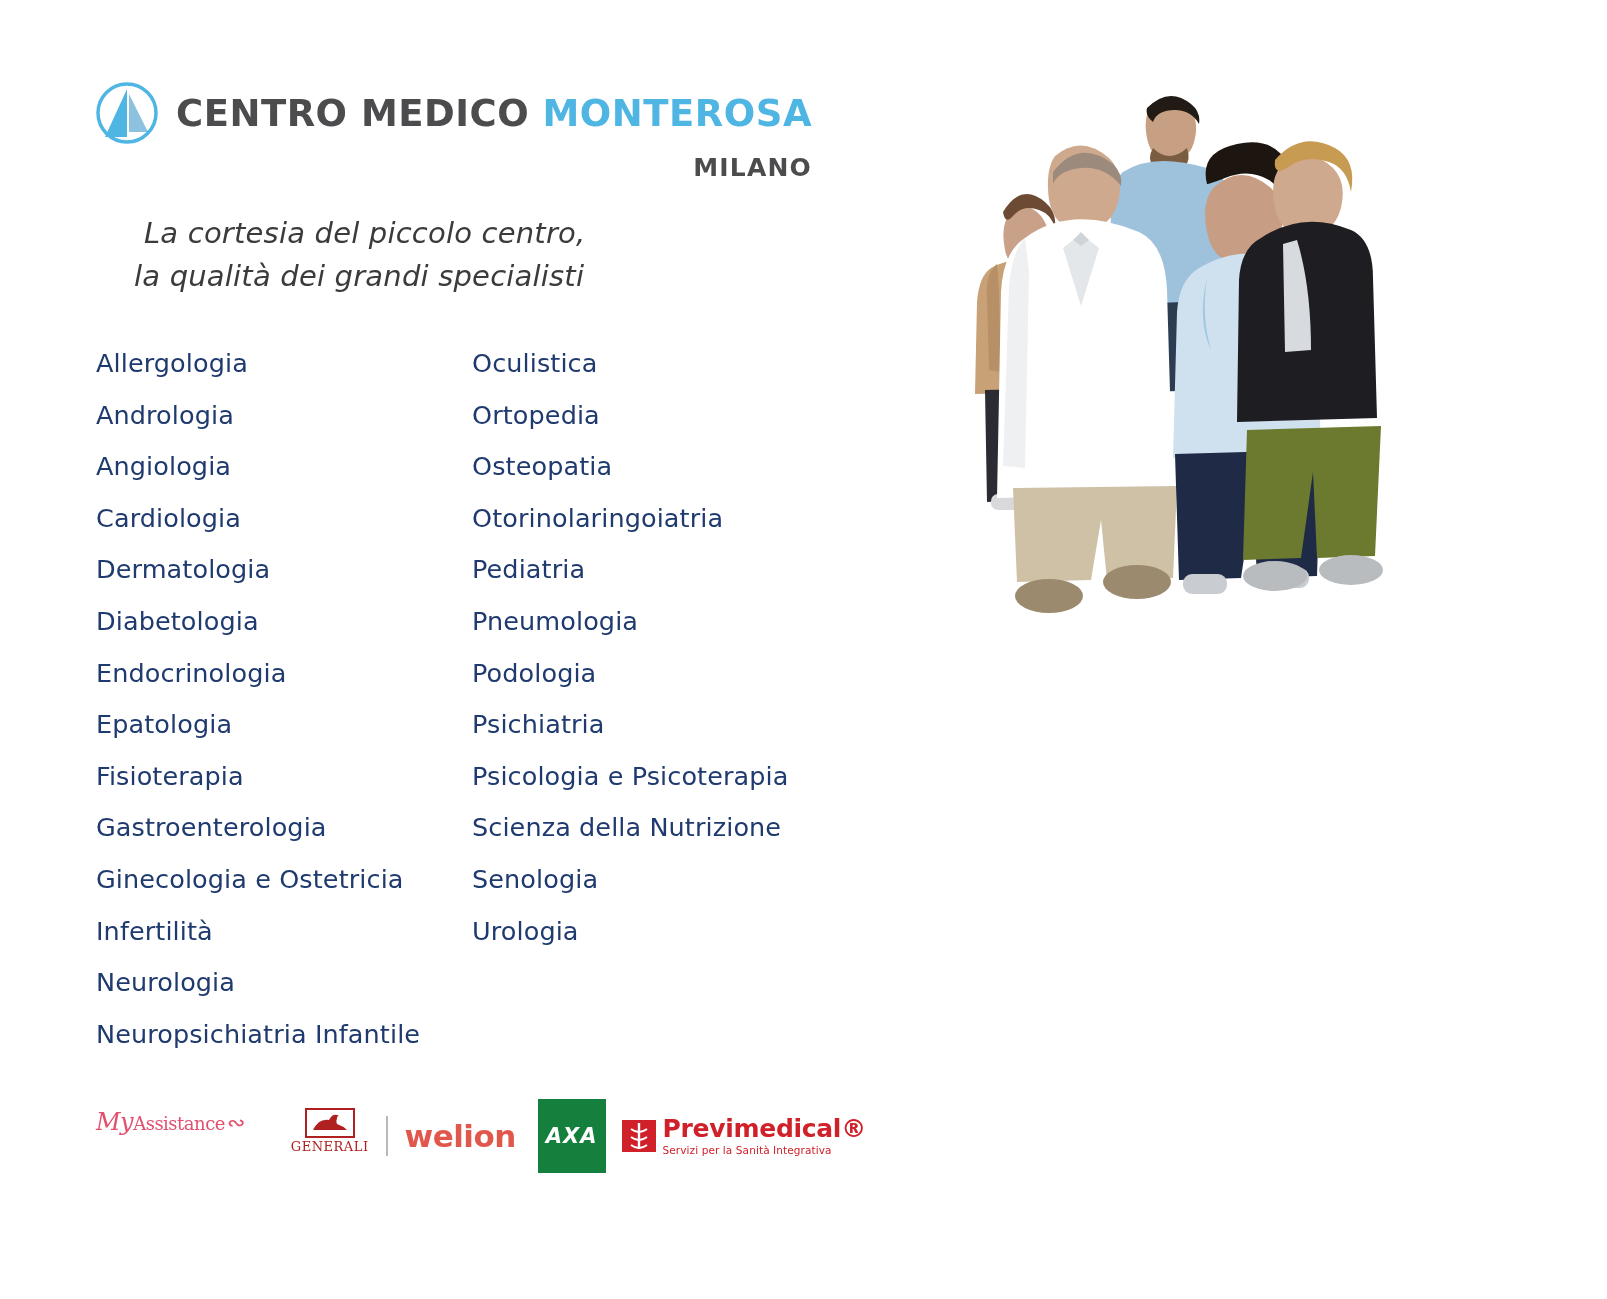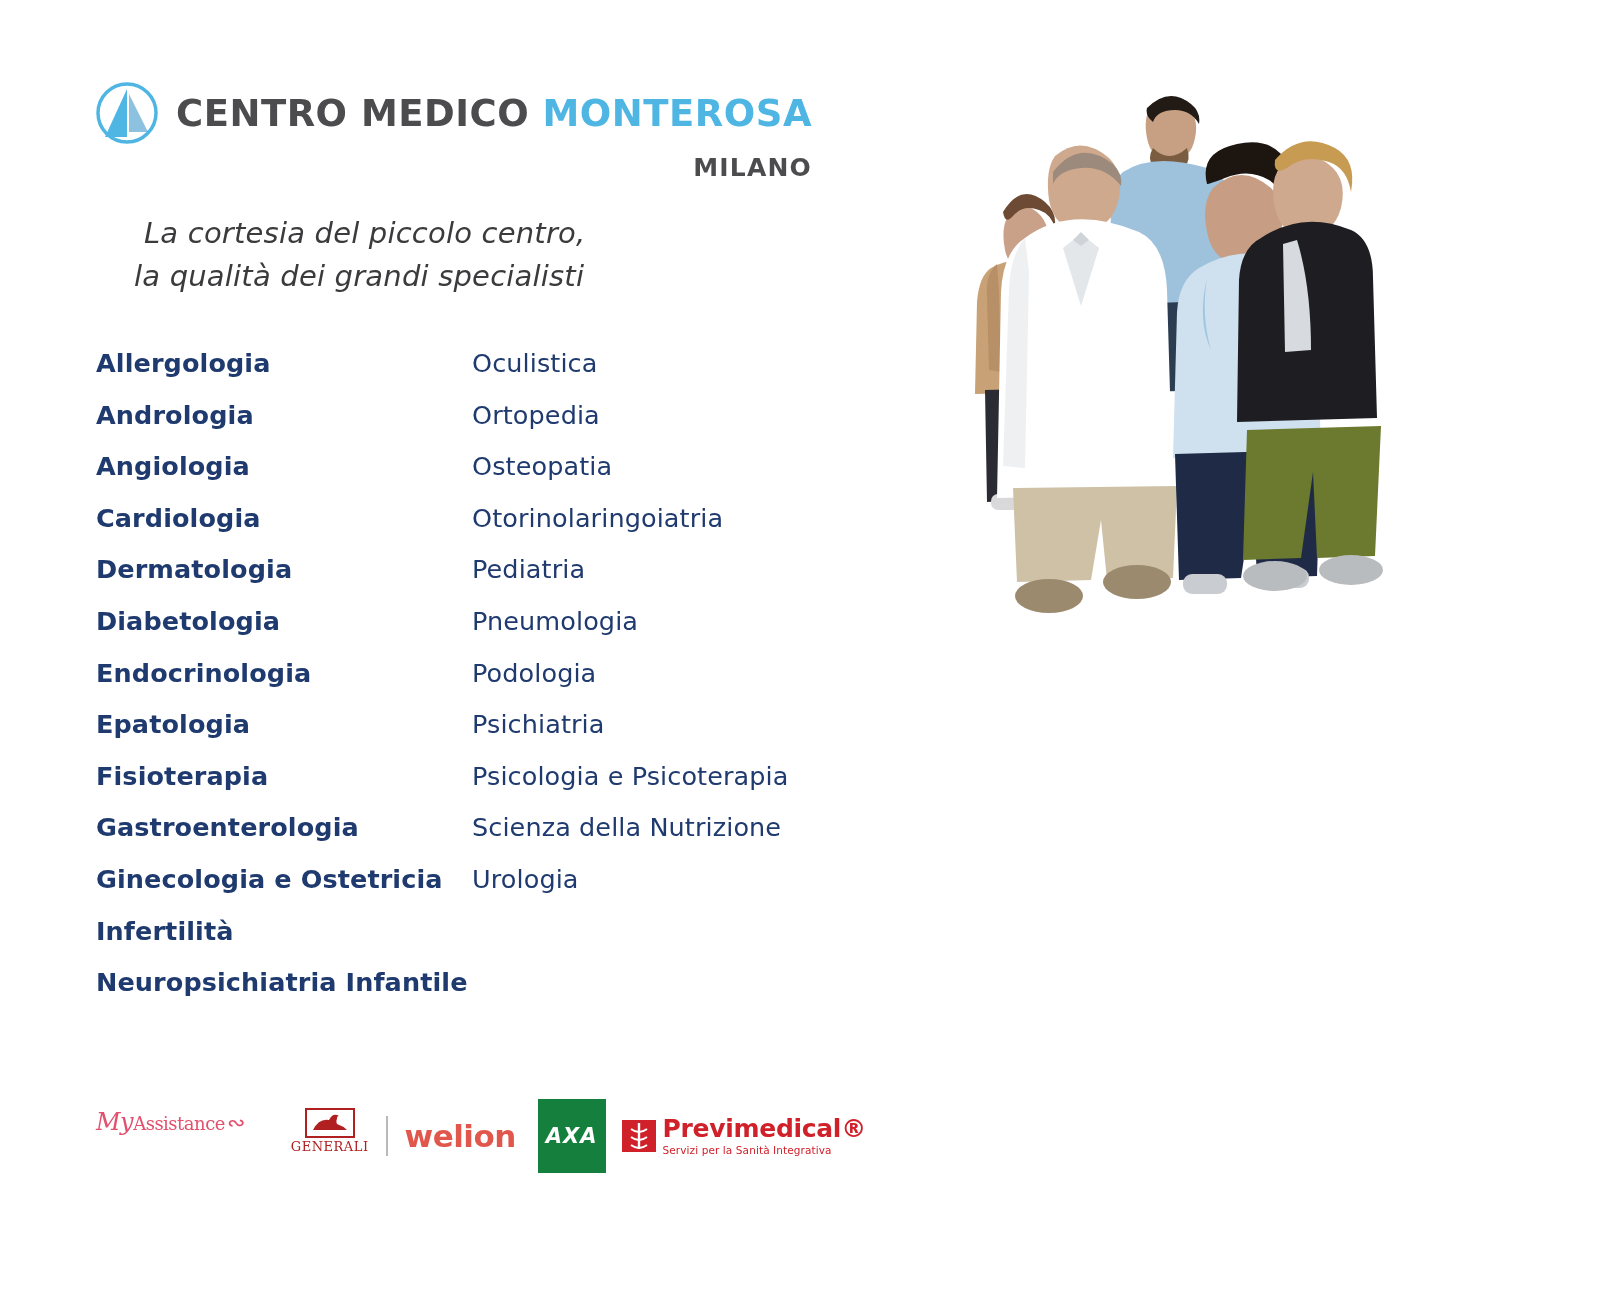--- a/index.html
+++ b/index.html
@@ -73,21 +73,21 @@
   #specialties {
     position: absolute;
     left: 96px;
     top: 338px;
     display: flex;
   }
   .spec-col {
     display: flex;
     flex-direction: column;
   }
-  #spec-col-1 { width: 328px; font-weight: bold; }
+  #spec-col-1 { width: 328px; }
   #spec-col-2 { width: 400px; margin-left: 48px; }
   .spec-item {
     font-size: 25.5px;
     color: #1f3a6e;
     line-height: 1;
     height: 51.6px;
     display: flex;
     align-items: center;
     letter-spacing: 0.1px;
     white-space: nowrap;
@@ -243,33 +243,35 @@
     <div class="spec-item">Angiologia</div>
     <div class="spec-item">Cardiologia</div>
     <div class="spec-item">Dermatologia</div>
     <div class="spec-item">Diabetologia</div>
     <div class="spec-item">Endocrinologia</div>
     <div class="spec-item">Epatologia</div>
     <div class="spec-item">Fisioterapia</div>
     <div class="spec-item">Gastroenterologia</div>
     <div class="spec-item">Ginecologia e Ostetricia</div>
     <div class="spec-item">Infertilità</div>
+    <div class="spec-item">Neurologia</div>
     <div class="spec-item">Neuropsichiatria Infantile</div>
   </div>
   <div class="spec-col" id="spec-col-2">
     <div class="spec-item">Oculistica</div>
     <div class="spec-item">Ortopedia</div>
     <div class="spec-item">Osteopatia</div>
     <div class="spec-item">Otorinolaringoiatria</div>
     <div class="spec-item">Pediatria</div>
     <div class="spec-item">Pneumologia</div>
     <div class="spec-item">Podologia</div>
     <div class="spec-item">Psichiatria</div>
     <div class="spec-item">Psicologia e Psicoterapia</div>
     <div class="spec-item">Scienza della Nutrizione</div>
+    <div class="spec-item">Senologia</div>
     <div class="spec-item">Urologia</div>
   </div>
 </div>
 
 <div id="photo">
   <svg viewBox="0 0 430 530" width="430" height="530" aria-hidden="true">
 
     <g>
       <path d="M52 130 q16 -22 34 -2 q10 12 6 30 q-4 20 -20 22 q-18 2 -22 -18 q-4 -20 2 -32z" fill="#c9a189"></path>
       <path d="M48 124 q18 -30 42 -10 q12 10 10 26 q-4 -14 -16 -18 q-16 -6 -26 6 q-8 9 -10 -4z" fill="#6d4a33"></path>

